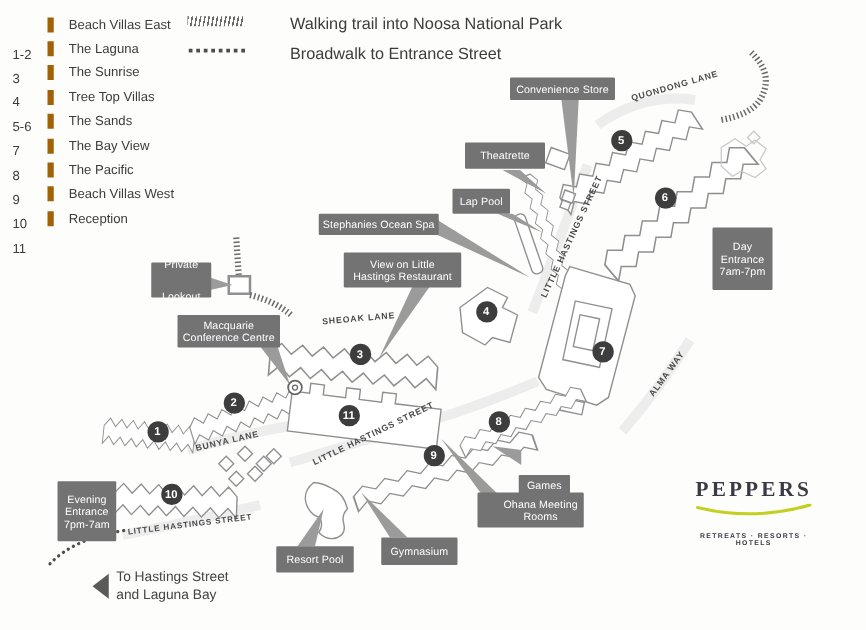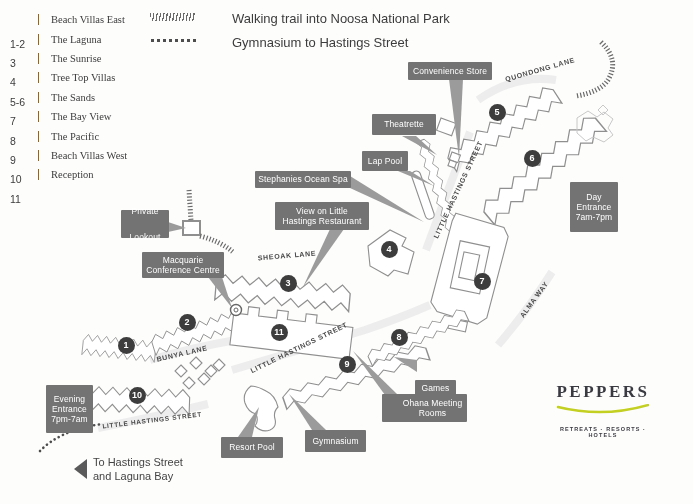--- a/index.html
+++ b/index.html
@@ -6,21 +6,21 @@
   #stage{
     position:relative;width:693px;height:504px;overflow:hidden;
     background:#fdfdfc;
     font-family:"Liberation Sans", sans-serif;
     color:#3c3c3c;
   }
   
   .legend{position:absolute;left:8px;top:10px;}
   .legend-row{display:flex;align-items:center;height:19.4px;font-size:10.5px;color:#3c3c3c;}
   .legend-num{width:28px;padding-left:2px;margin-top:48px;}
-  .legend-label{border-left:1px solid #a16207;padding-left:12px;font-family:Liberation Serif, serif;}
+  .legend-label{border-left:5px solid #a16207;padding-left:12px;}
   
   .trail-swatch-hatch{
     position:absolute;left:150px;top:13px;width:46px;height:8px;
     background:repeating-linear-gradient(100deg,#6a6a6a 0px,#6a6a6a 1.2px,transparent 1.2px,transparent 3.3px);
   }
   .trail-swatch-dots{
     position:absolute;left:151px;top:39px;width:45px;height:0;
     border-top:3px dotted #4d4d4d;
   }
   .trail-text{position:absolute;font-size:13px;color:#3c3c3c;white-space:nowrap;}
@@ -197,21 +197,21 @@
       </div>
     <div class="legend-row">
         <div class="legend-num">11</div>
         <div class="legend-label">Reception</div>
       </div>
   </div>
 
   <div class="trail-swatch-hatch"></div>
   <div class="trail-text" style="left:232px;top:11px;">Walking trail into Noosa National Park</div>
   <div class="trail-swatch-dots"></div>
-  <div class="trail-text" style="left:232px;top:35px;">Gymnasium to Hastings Street</div>
+  <div class="trail-text" style="left:232px;top:35px;">Broadwalk to Entrance Street</div>
 
   <div class="callout" style="left:408px;top:62px;width:84px;height:18px;">
       <span>Convenience Store</span>
     </div>
   <div class="callout" style="left:372px;top:114px;width:64px;height:21px;">
       <span>Theatrette</span>
     </div>
   <div class="callout" style="left:362px;top:151px;width:46px;height:20px;">
       <span>Lap Pool</span>
     </div>

